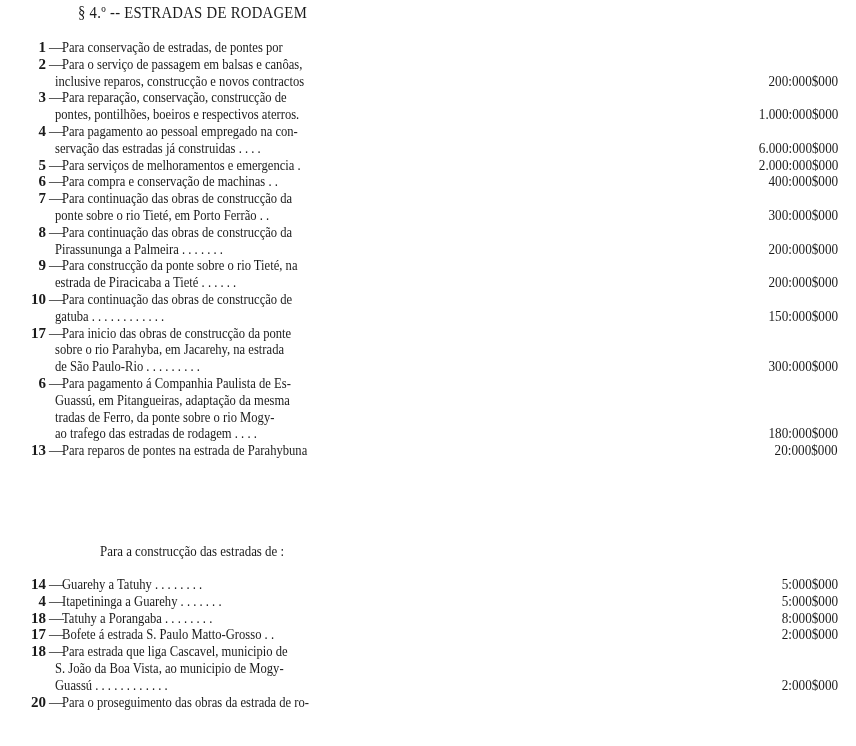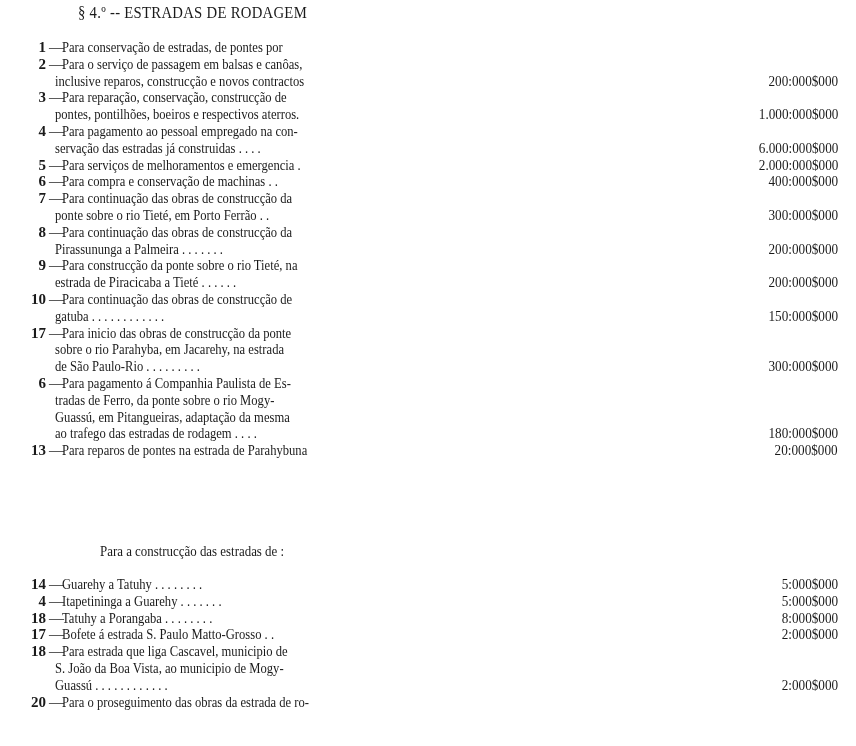--- a/index.html
+++ b/index.html
@@ -139,24 +139,24 @@
     <div class="row">
       <span class="txt cont">de São Paulo-Rio   .   .   .   .   .   .   .   .   .</span>
       <span class="amt">300:000$000</span>
     </div>
     <div class="row">
       <span class="num">6</span>
       <span class="dash">—</span>
       <span class="txt first">Para pagamento á Companhia Paulista de Es-</span>
     </div>
     <div class="row">
+      <span class="txt cont">Guassú, em Pitangueiras, adaptação da mesma</span>
+    </div>
+    <div class="row">
       <span class="txt cont">tradas de Ferro, da ponte sobre o rio Mogy-</span>
-    </div>
-    <div class="row">
-      <span class="txt cont">Guassú, em Pitangueiras, adaptação da mesma</span>
     </div>
     <div class="row">
       <span class="txt cont">ao trafego das estradas de rodagem  .   .   .   .</span>
       <span class="amt">180:000$000</span>
     </div>
     <div class="row">
       <span class="num">13</span>
       <span class="dash">—</span>
       <span class="txt first">Para reparos de pontes na estrada de Parahybuna</span>
       <span class="amt">20:000$000</span>

